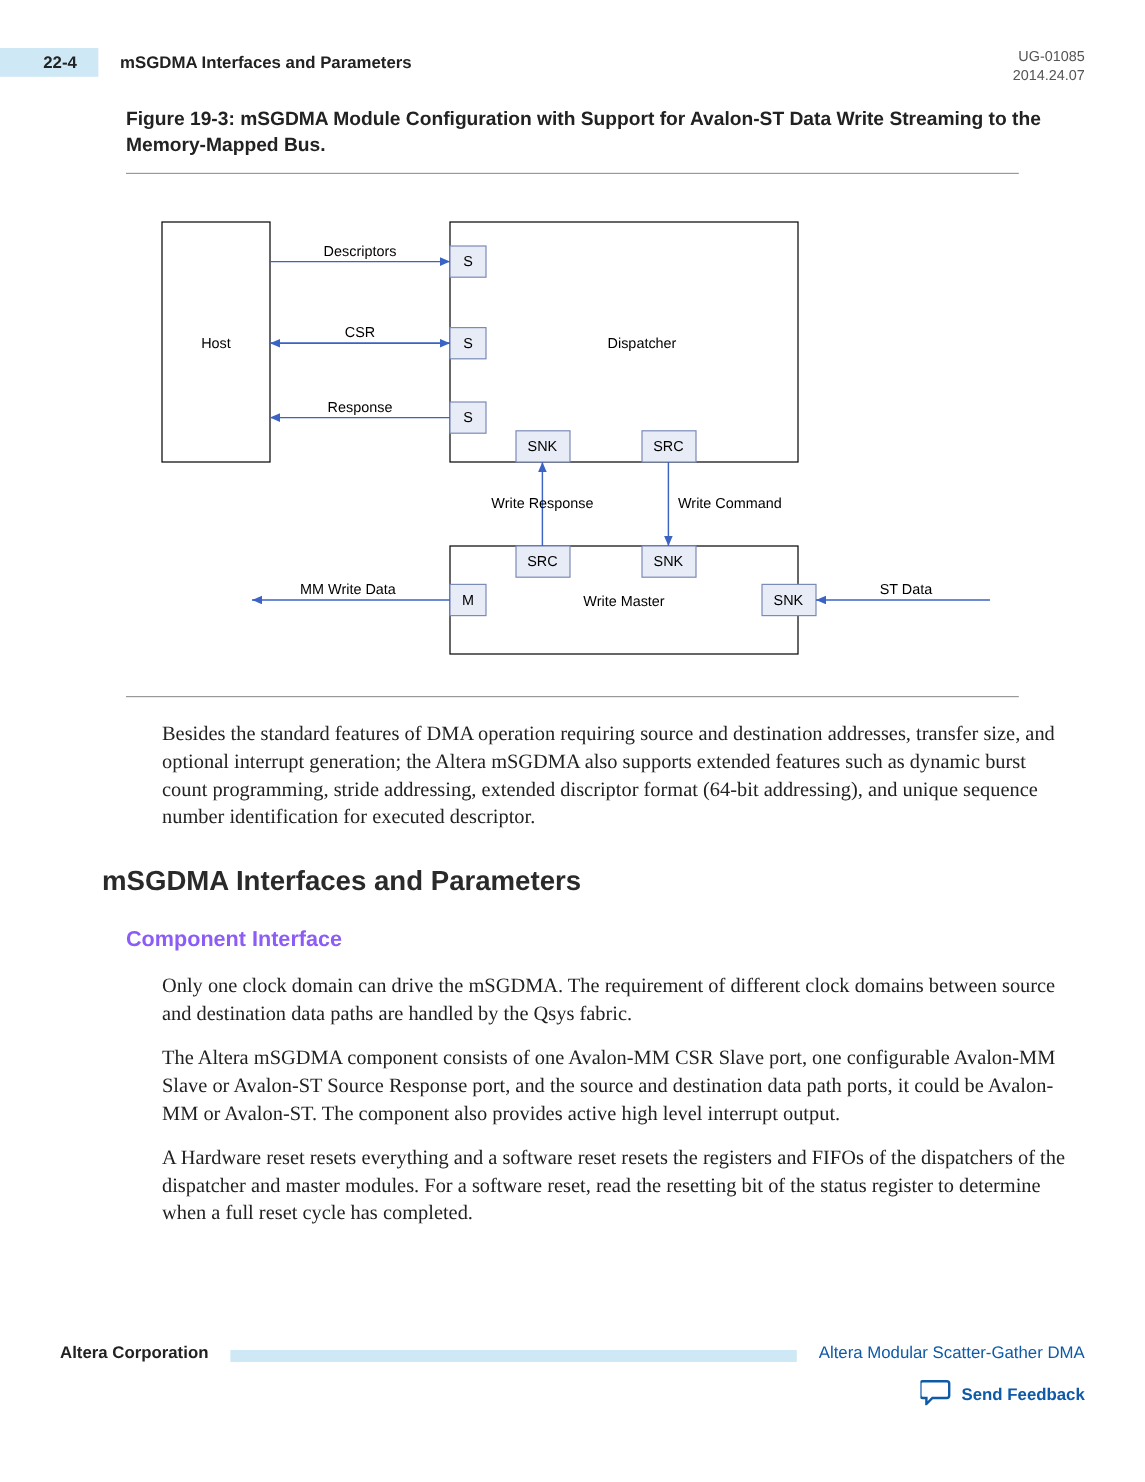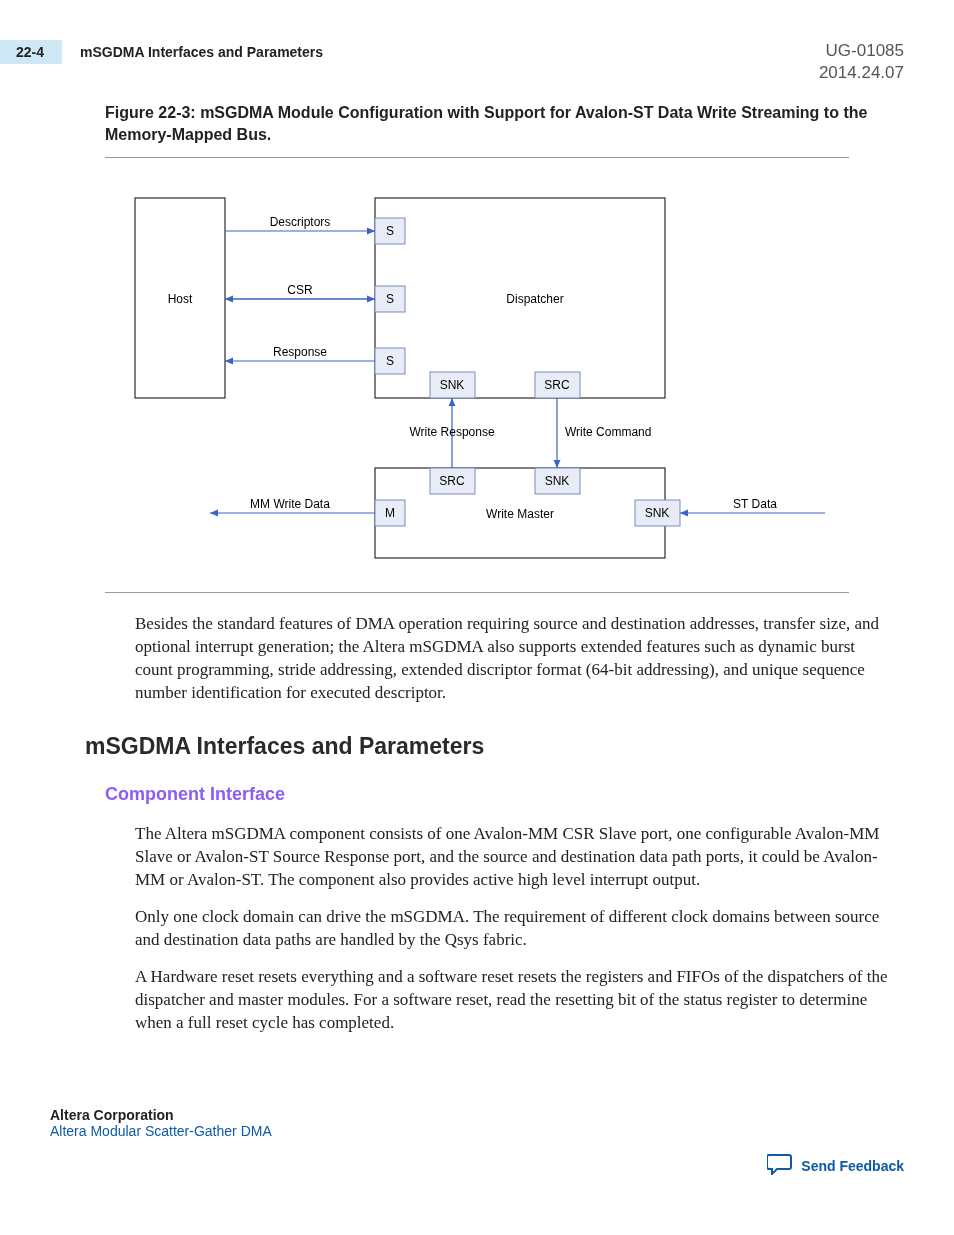--- a/index.html
+++ b/index.html
@@ -20,36 +20,36 @@
     justify-content: space-between;
     align-items: flex-start;
     margin-bottom: 18px;
   }
   .header-left {
     display: flex;
     align-items: center;
   }
   .page-num-box {
     background: #cfe8f6;
-    padding: 4px 18px 4px 16px;
+    padding: 4px 18px 4px 36px;
     font-family: "Myriad Pro", Arial, sans-serif;
     font-weight: bold;
     font-size: 14px;
     margin-left: -50px;
   }
   .header-title {
     font-family: "Myriad Pro", Arial, sans-serif;
     font-weight: bold;
     font-size: 14px;
     margin-left: 18px;
   }
   .header-right {
     text-align: right;
     font-family: "Myriad Pro", Arial, sans-serif;
-    font-size: 17px;
+    font-size: 12px;
     color: #555;
     line-height: 1.3;
   }
   .figure-caption {
     font-family: "Myriad Pro", Arial, sans-serif;
     font-weight: bold;
     font-size: 16px;
     line-height: 1.35;
     margin: 0 0 12px 55px;
     color: #222;
@@ -80,23 +80,22 @@
   h3.subsection {
     font-family: "Myriad Pro", Arial, sans-serif;
     font-weight: bold;
     font-size: 18px;
     color: #8b5cf6;
     margin: 24px 0 10px 55px;
   }
   .footer-row {
     display: flex;
     justify-content: space-between;
-    align-items: flex-start;
-    margin-top: 72px;
-    flex-direction: column;
+    align-items: flex-end;
+    margin-top: 96px;
   }
   .footer-left {
     font-family: "Myriad Pro", Arial, sans-serif;
     font-weight: bold;
     font-size: 14px;
   }
   .footer-right {
     font-family: "Myriad Pro", Arial, sans-serif;
     font-weight: normal;
     font-size: 14px;
@@ -138,21 +137,21 @@
     <div class="header-left">
       <div class="page-num-box">22-4</div>
       <div class="header-title">mSGDMA Interfaces and Parameters</div>
     </div>
     <div class="header-right">
       <div>UG-01085</div>
       <div>2014.24.07</div>
     </div>
   </div>
 
-  <div class="figure-caption">Figure 22-3: mSGDMA Module Configuration with Support for Avalon-ST Data Write Streaming to the Memory-Mapped Bus.</div>
+  <div class="figure-caption">Figure 19-3: mSGDMA Module Configuration with Support for Avalon-ST Data Write Streaming to the Memory-Mapped Bus.</div>
 
   <hr class="hr">
 
   <div class="diagram-wrap">
     <svg width="740" height="400" viewBox="0 0 740 400">
       <defs>
         <marker id="arrow" markerWidth="8" markerHeight="8" refX="7" refY="3" orient="auto">
           <path d="M0,0 L7,3 L0,6 Z" fill="#3a63c4"></path>
         </marker>
       </defs>
@@ -217,22 +216,22 @@
 
   <div class="body-text">
     <p>Besides the standard features of DMA operation requiring source and destination addresses, transfer size, and optional interrupt generation; the Altera mSGDMA also supports extended features such as dynamic burst count programming, stride addressing, extended discriptor format (64-bit addressing), and unique sequence number identification for executed descriptor.</p>
   </div>
 
   <h2 class="section">mSGDMA Interfaces and Parameters</h2>
 
   <h3 class="subsection">Component Interface</h3>
 
   <div class="body-text">
+    <p>Only one clock domain can drive the mSGDMA. The requirement of different clock domains between source and destination data paths are handled by the Qsys fabric.</p>
     <p>The Altera mSGDMA component consists of one Avalon-MM CSR Slave port, one configurable Avalon-MM Slave or Avalon-ST Source Response port, and the source and destination data path ports, it could be Avalon-MM or Avalon-ST. The component also provides active high level interrupt output.</p>
-    <p>Only one clock domain can drive the mSGDMA. The requirement of different clock domains between source and destination data paths are handled by the Qsys fabric.</p>
     <p>A Hardware reset resets everything and a software reset resets the registers and FIFOs of the dispatchers of the dispatcher and master modules. For a software reset, read the resetting bit of the status register to determine when a full reset cycle has completed.</p>
   </div>
 
   <div class="footer-row">
     <div class="footer-left">Altera Corporation</div>
     <div class="footer-bar"></div>
     <div class="footer-right">Altera Modular Scatter-Gather DMA</div>
   </div>
 
   <div class="feedback">

